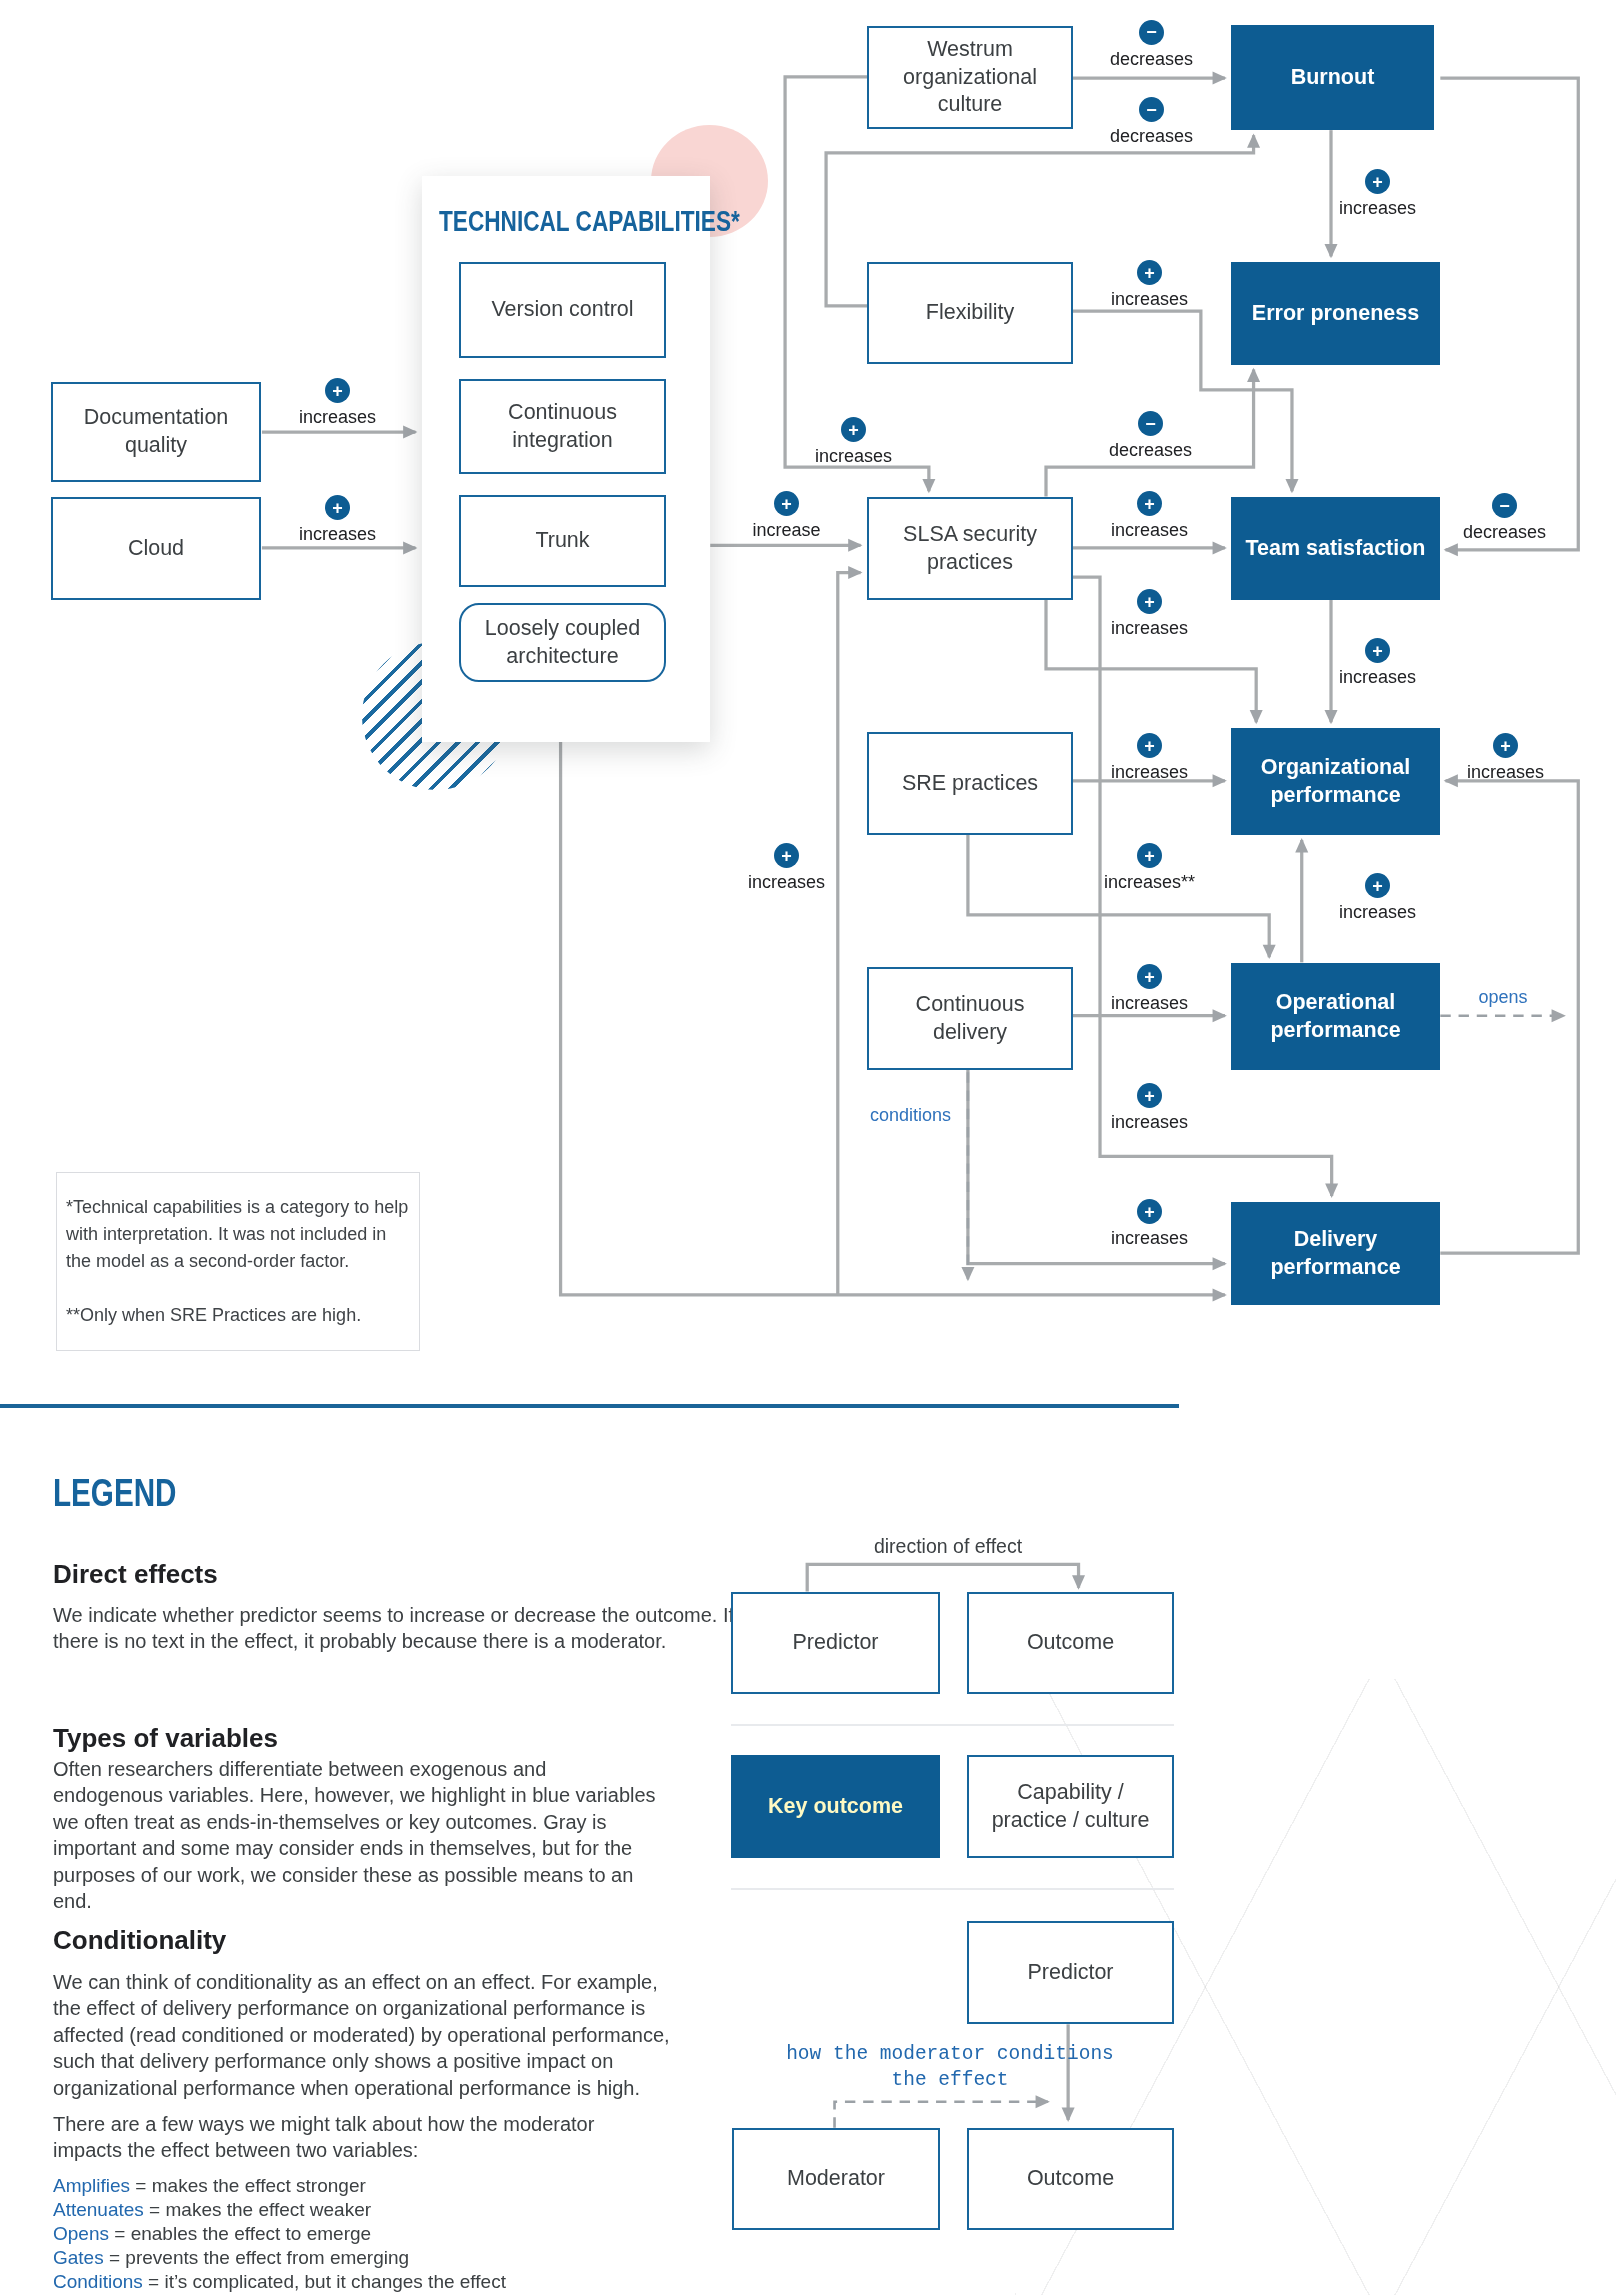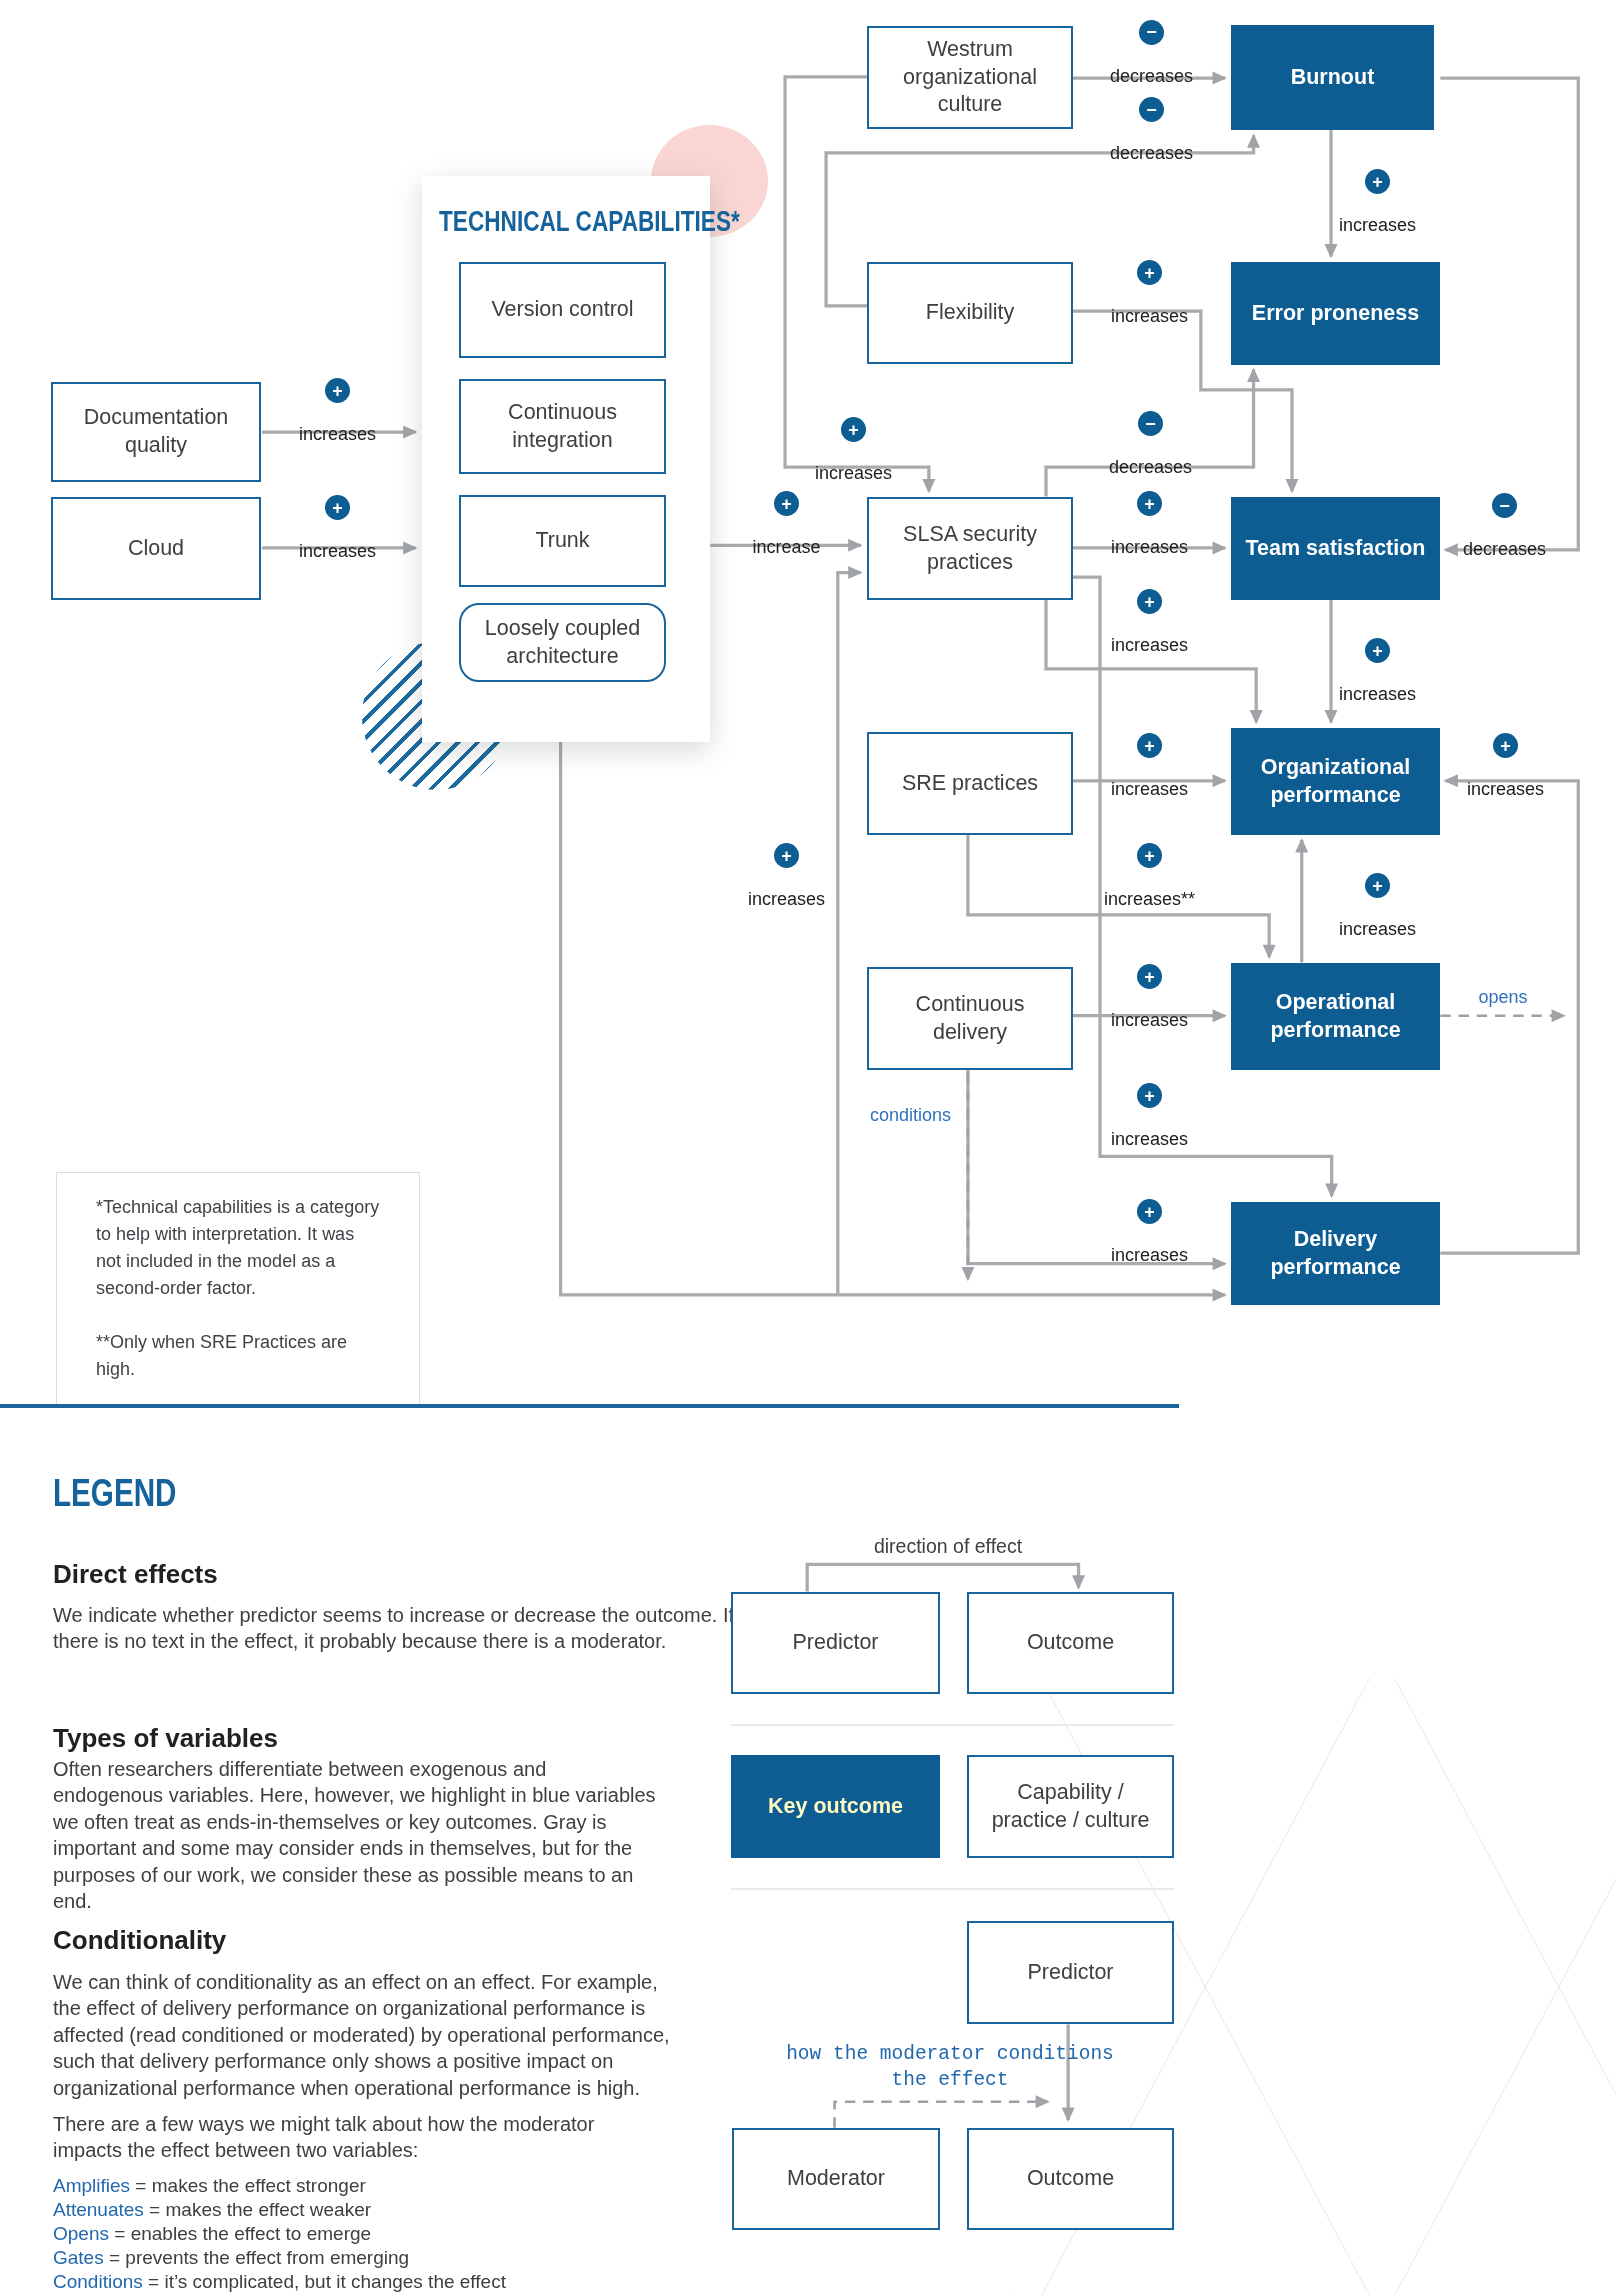--- a/index.html
+++ b/index.html
@@ -27,26 +27,26 @@
   
   .tcpanel{position:absolute;left:422px;top:176px;width:288px;height:566px;background:#fff;
     box-shadow:0 7.8px 26px rgba(60,64,67,0.20);z-index:2;}
   .tcpanel .tctitle{position:absolute;left:17px;top:29px;font-size:29px;font-weight:bold;color:#16639c;}
   .condensed{display:inline-block;transform:scaleX(0.78);transform-origin:0 50%;white-space:nowrap;letter-spacing:0;}
 
   
   .fx{position:absolute;width:143px;text-align:center;z-index:3;}
   .fx .badge{display:inline-flex;width:25px;height:25px;border-radius:50%;background:#0d5c92;color:#fff;
     align-items:center;justify-content:center;font-size:18px;font-weight:bold;line-height:1;}
-  .fx .fxt{font-size:18px;color:#202124;margin-top:21px;white-space:nowrap;}
+  .fx .fxt{font-size:18px;color:#202124;margin-top:4px;white-space:nowrap;}
   .bluetext{position:absolute;font-size:18px;color:#2f72bc;z-index:3;}
 
   
   .footnote{position:absolute;left:56px;top:1172px;width:364px;box-sizing:border-box;background:#fff;
-    border:1.3px solid #dadce0;padding:21px 39px;z-index:2;}
+    border:1.3px solid #dadce0;padding:21px 9px;z-index:2;}
   .footnote p{margin:0;font-size:18px;line-height:1.5;color:#3f4347;}
   .footnote p + p{margin-top:27px;}
 
   .blue-rule{position:absolute;left:0;top:1404px;width:1179px;height:3.9px;background:#1a6498;z-index:2;}
 
   
   .legend-title{position:absolute;left:53px;top:1472px;font-size:38px;font-weight:bold;color:#16639c;z-index:2;}
   .lhead{position:absolute;font-size:26px;font-weight:bold;color:#202124;z-index:2;margin:0;}
   .lbody{position:absolute;font-size:20px;line-height:1.32;color:#3c4043;z-index:2;margin:0;}
   .defs{position:absolute;left:53px;top:2174px;z-index:2;font-size:19px;line-height:24px;}

